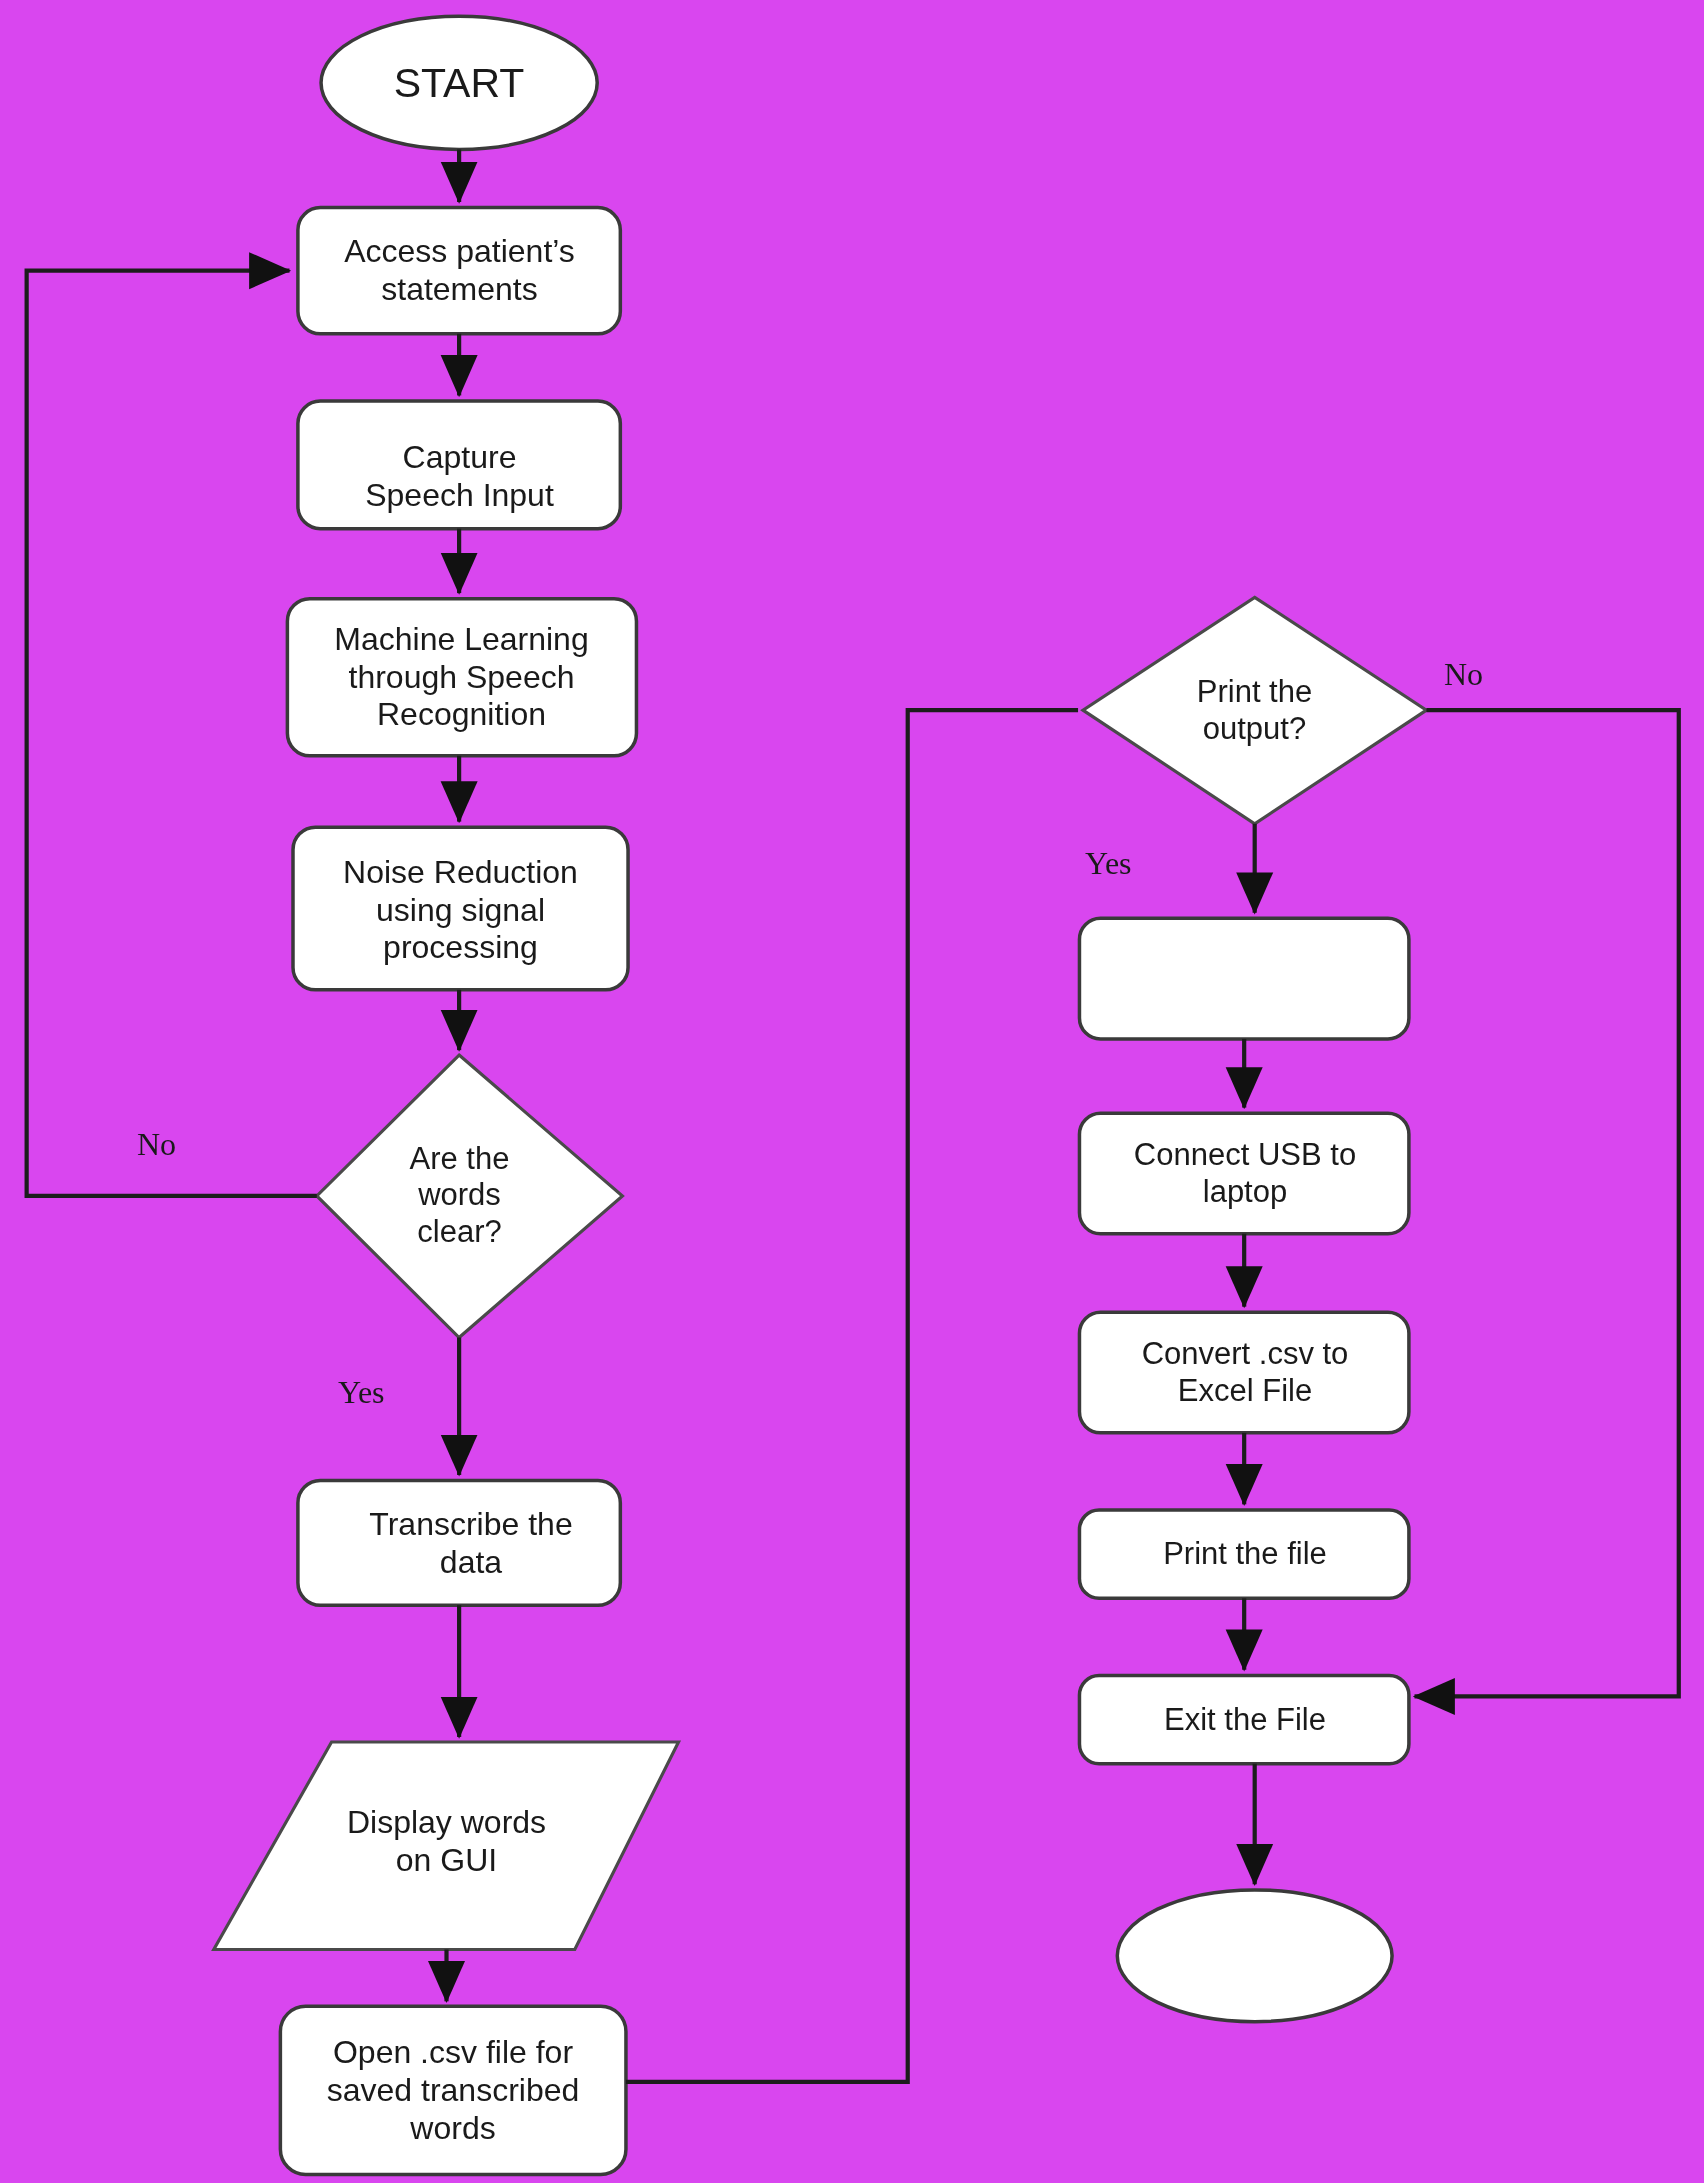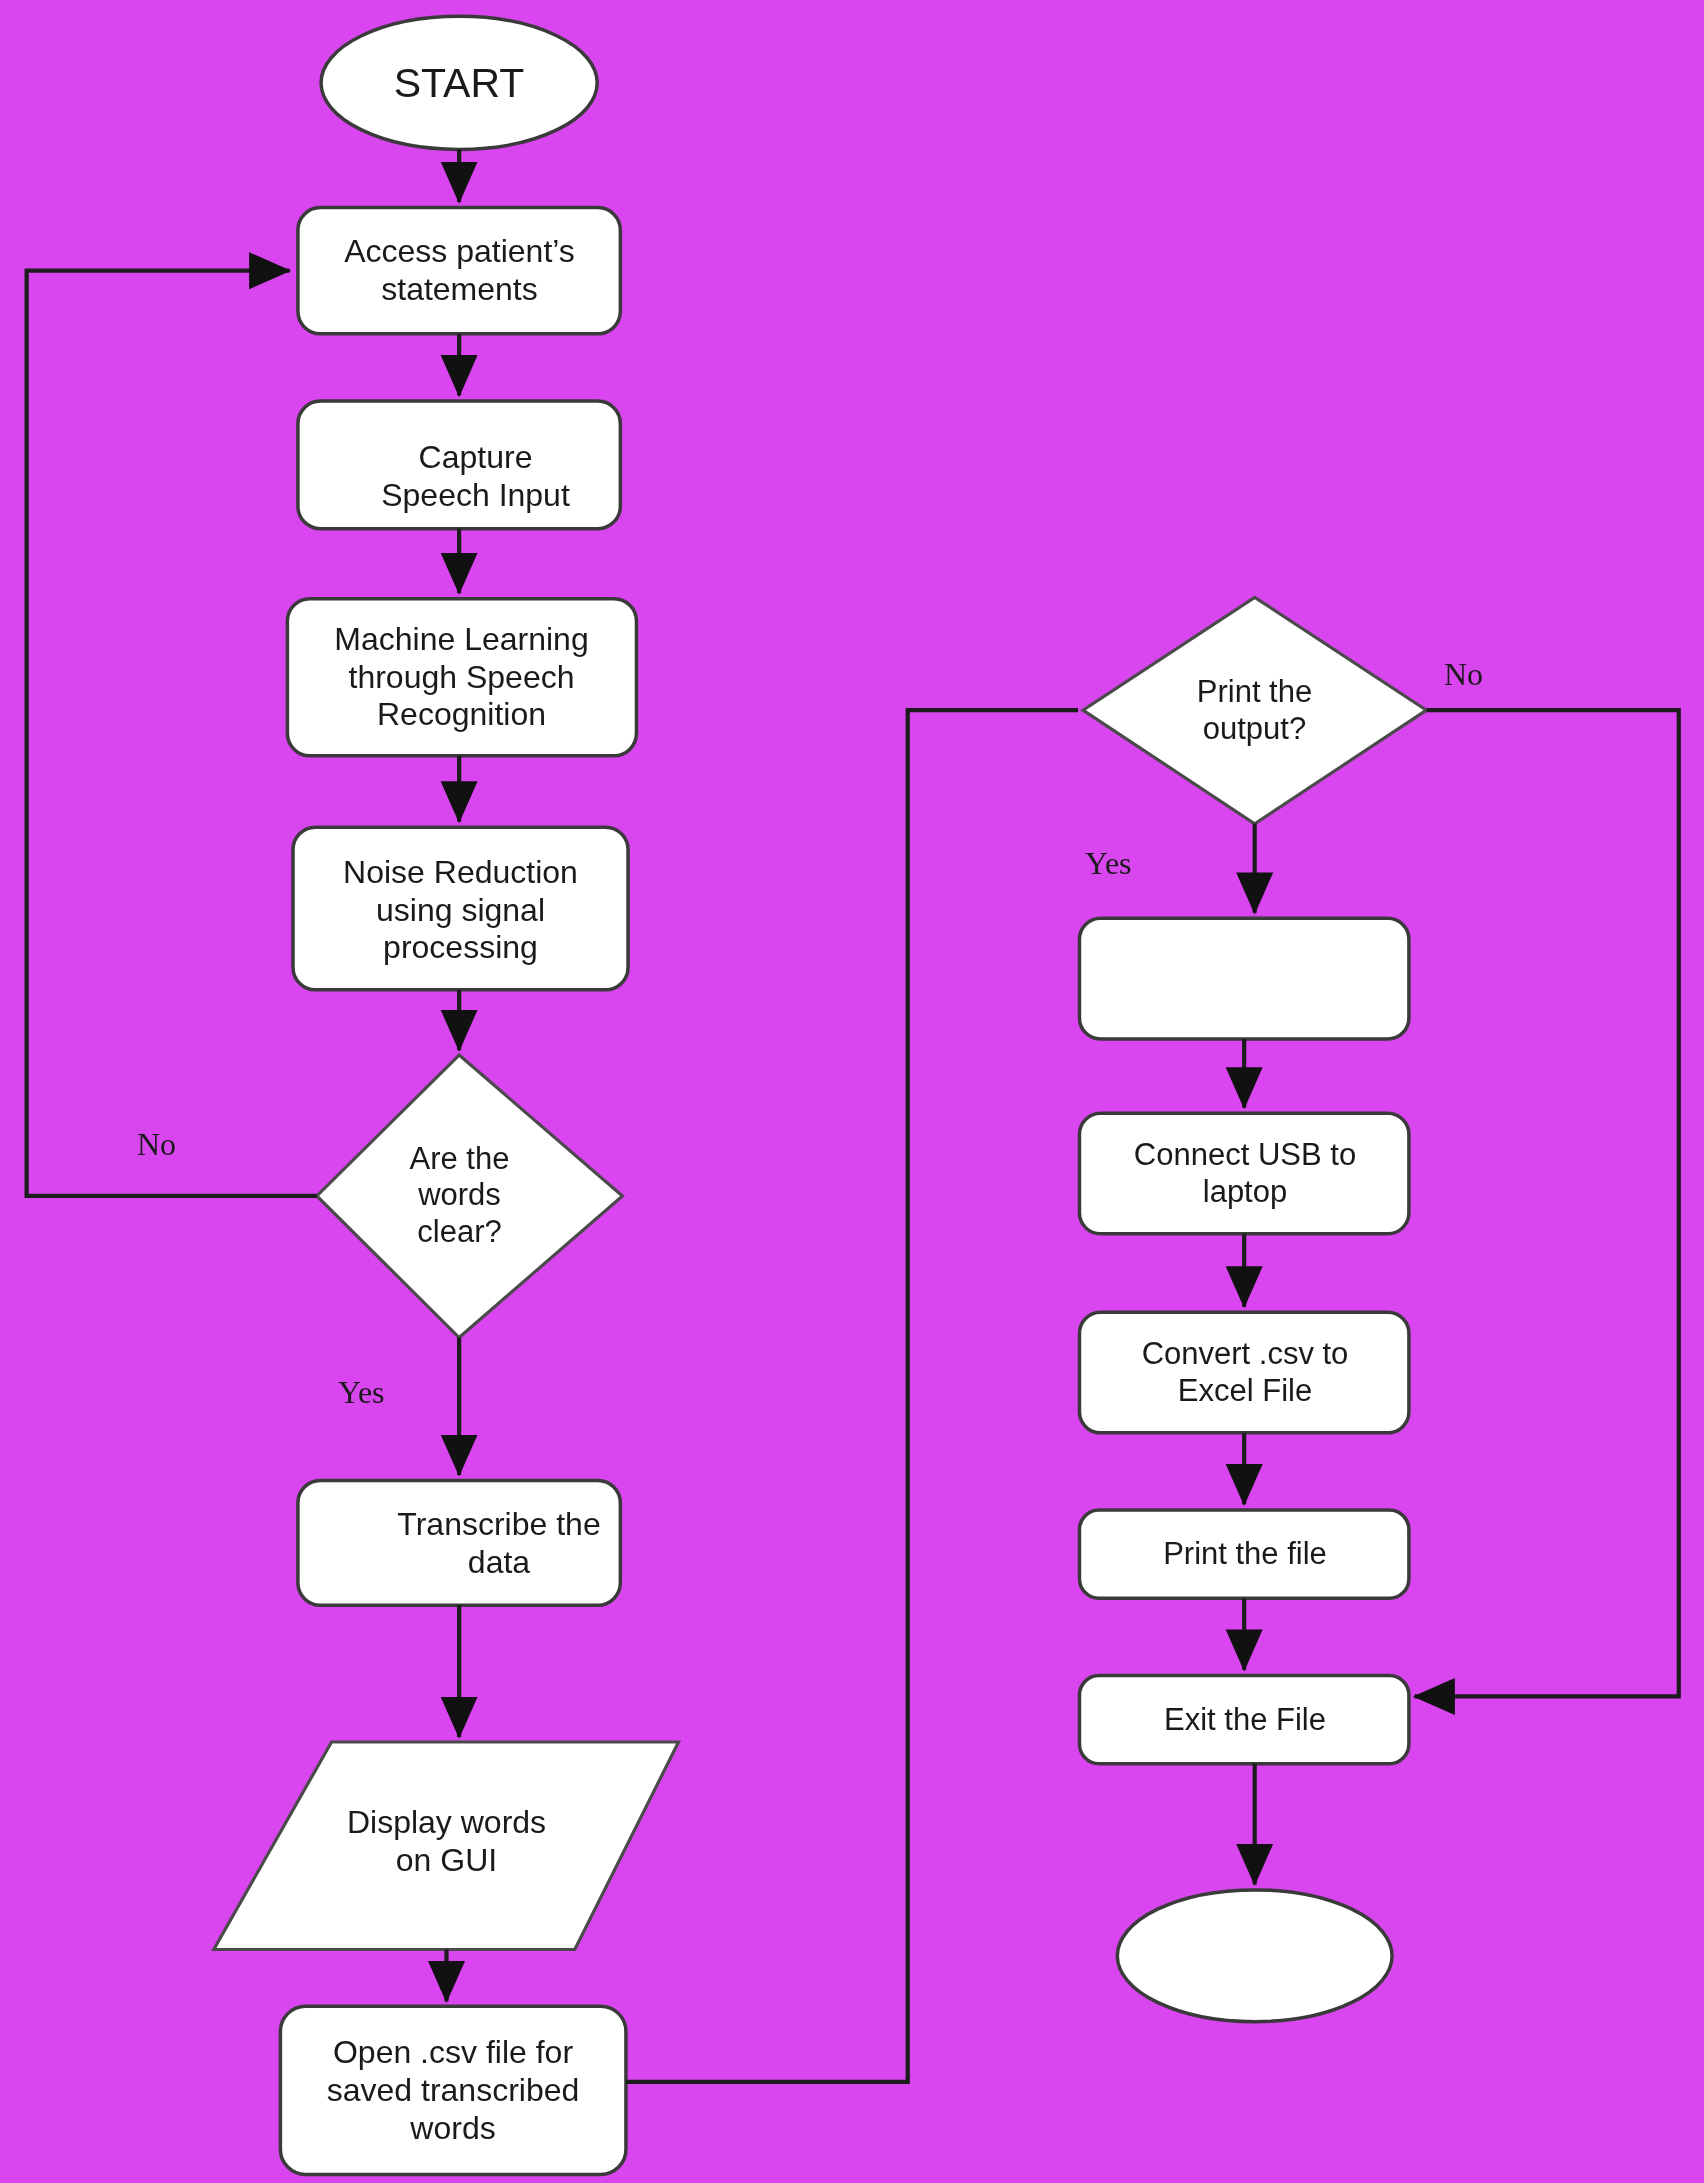--- a/index.html
+++ b/index.html
@@ -112,36 +112,36 @@
     <path d="M1790,2516 L1790,2688" class="conn" marker-end="url(#ah)"></path>
 
     <path d="M2035,1013 L2395,1013 L2395,2420 L2018,2420" class="conn" marker-end="url(#ah)"></path>
   </svg>
 
   <div class="nodetext" style="left:319px; top:48px; width:280px; height:70px; font-size:41px;">START</div>
 
   <div class="nodetext" style="left:298px; top:208px; width:323px; height:126px; font-size:32px;">Access patient’s
 statements</div>
 
-  <div class="nodetext" style="left:298px; top:401px; width:323px; height:152px; font-size:32px;margin-left:16px;">Capture
+  <div class="nodetext" style="left:298px; top:401px; width:323px; height:152px; font-size:32px;">Capture
 Speech Input</div>
 
   <div class="nodetext" style="left:287px; top:599px; width:349px; height:157px; font-size:32px;">Machine Learning
 through Speech
 Recognition</div>
 
   <div class="nodetext" style="left:293px; top:827px; width:335px; height:167px; font-size:32px;">Noise Reduction
 using signal
 processing</div>
 
   <div class="nodetext" style="left:351px; top:1108px; width:217px; height:175px; font-size:31px;">Are the
 words
 clear?</div>
 
-  <div class="nodetext" style="left:298px; top:1481px; width:346px; height:125px; font-size:32px;padding-left:28px;">Transcribe the
+  <div class="nodetext" style="left:298px; top:1481px; width:346px; height:125px; font-size:32px;">Transcribe the
 data</div>
 
   <div class="nodetext" style="left:273px; top:1761px; width:347px; height:161px; font-size:32px;">Display words
 on GUI</div>
 
   <div class="nodetext" style="left:280px; top:2007px; width:346px; height:168px; font-size:32px;">Open .csv file for
 saved transcribed
 words</div>
 
   <div class="nodetext" style="left:1153px; top:651px; width:203px; height:119px; font-size:31px;">Print the

